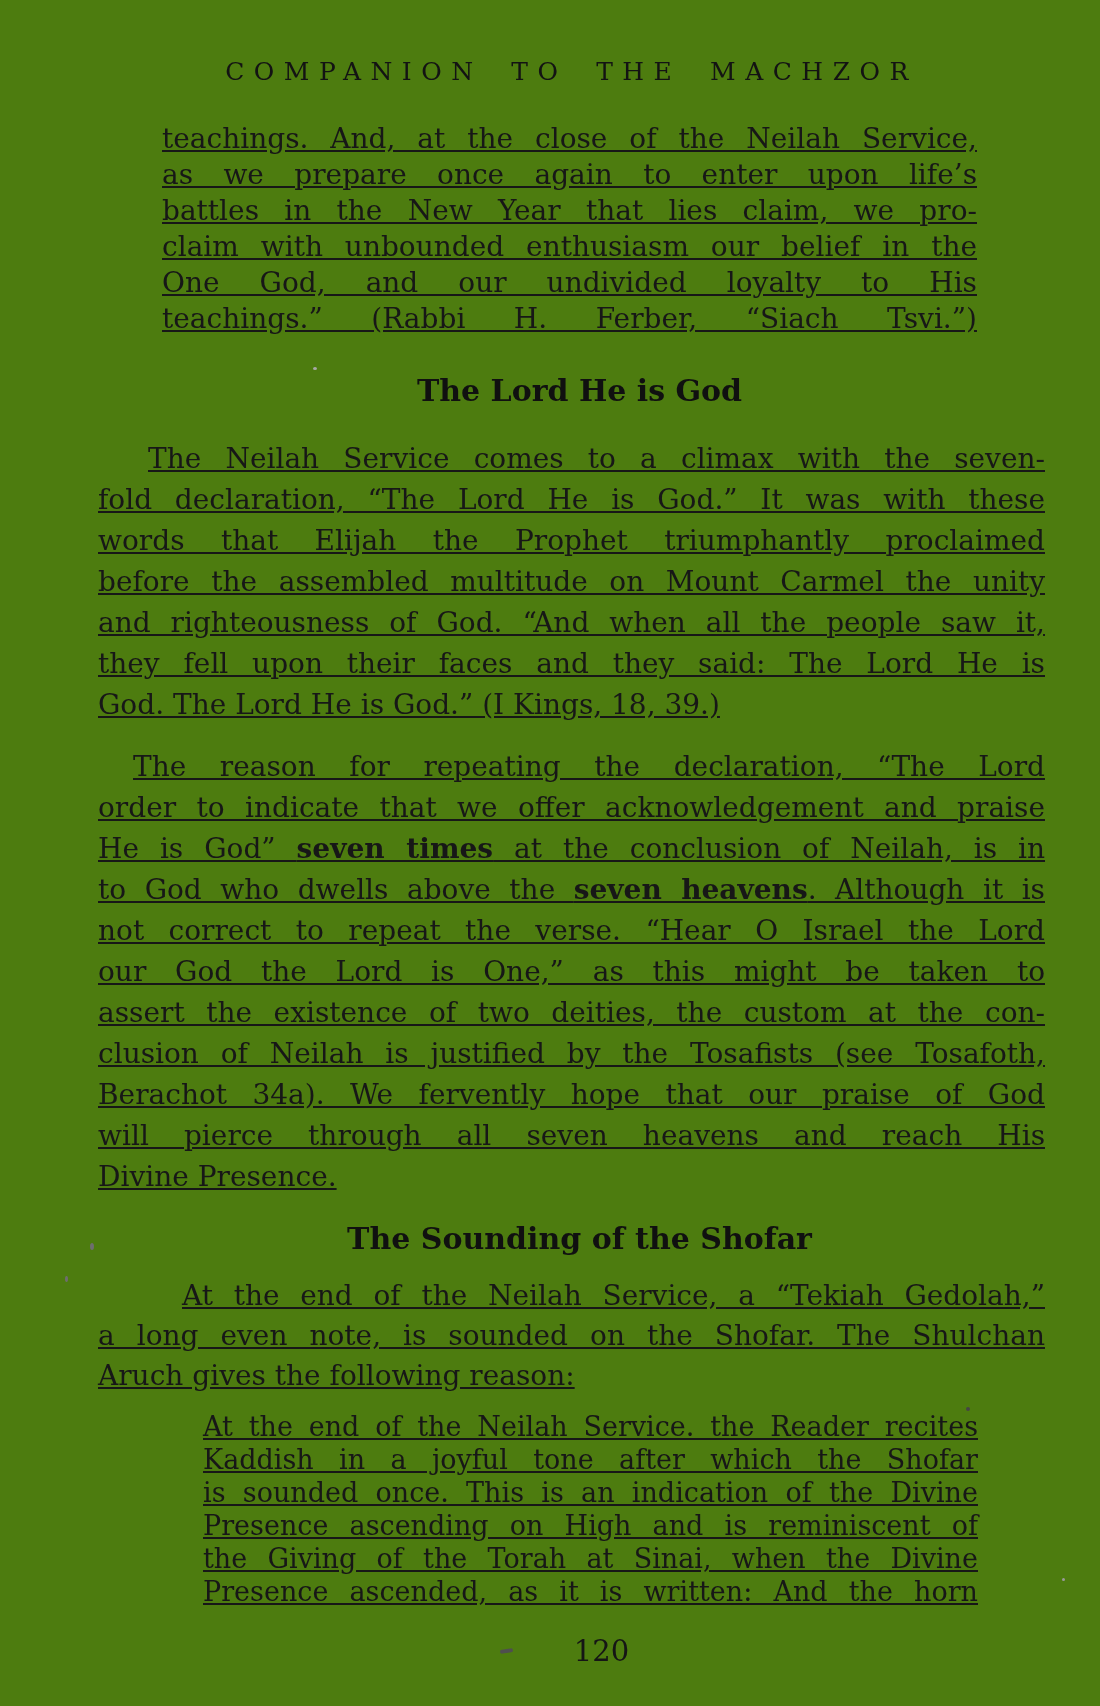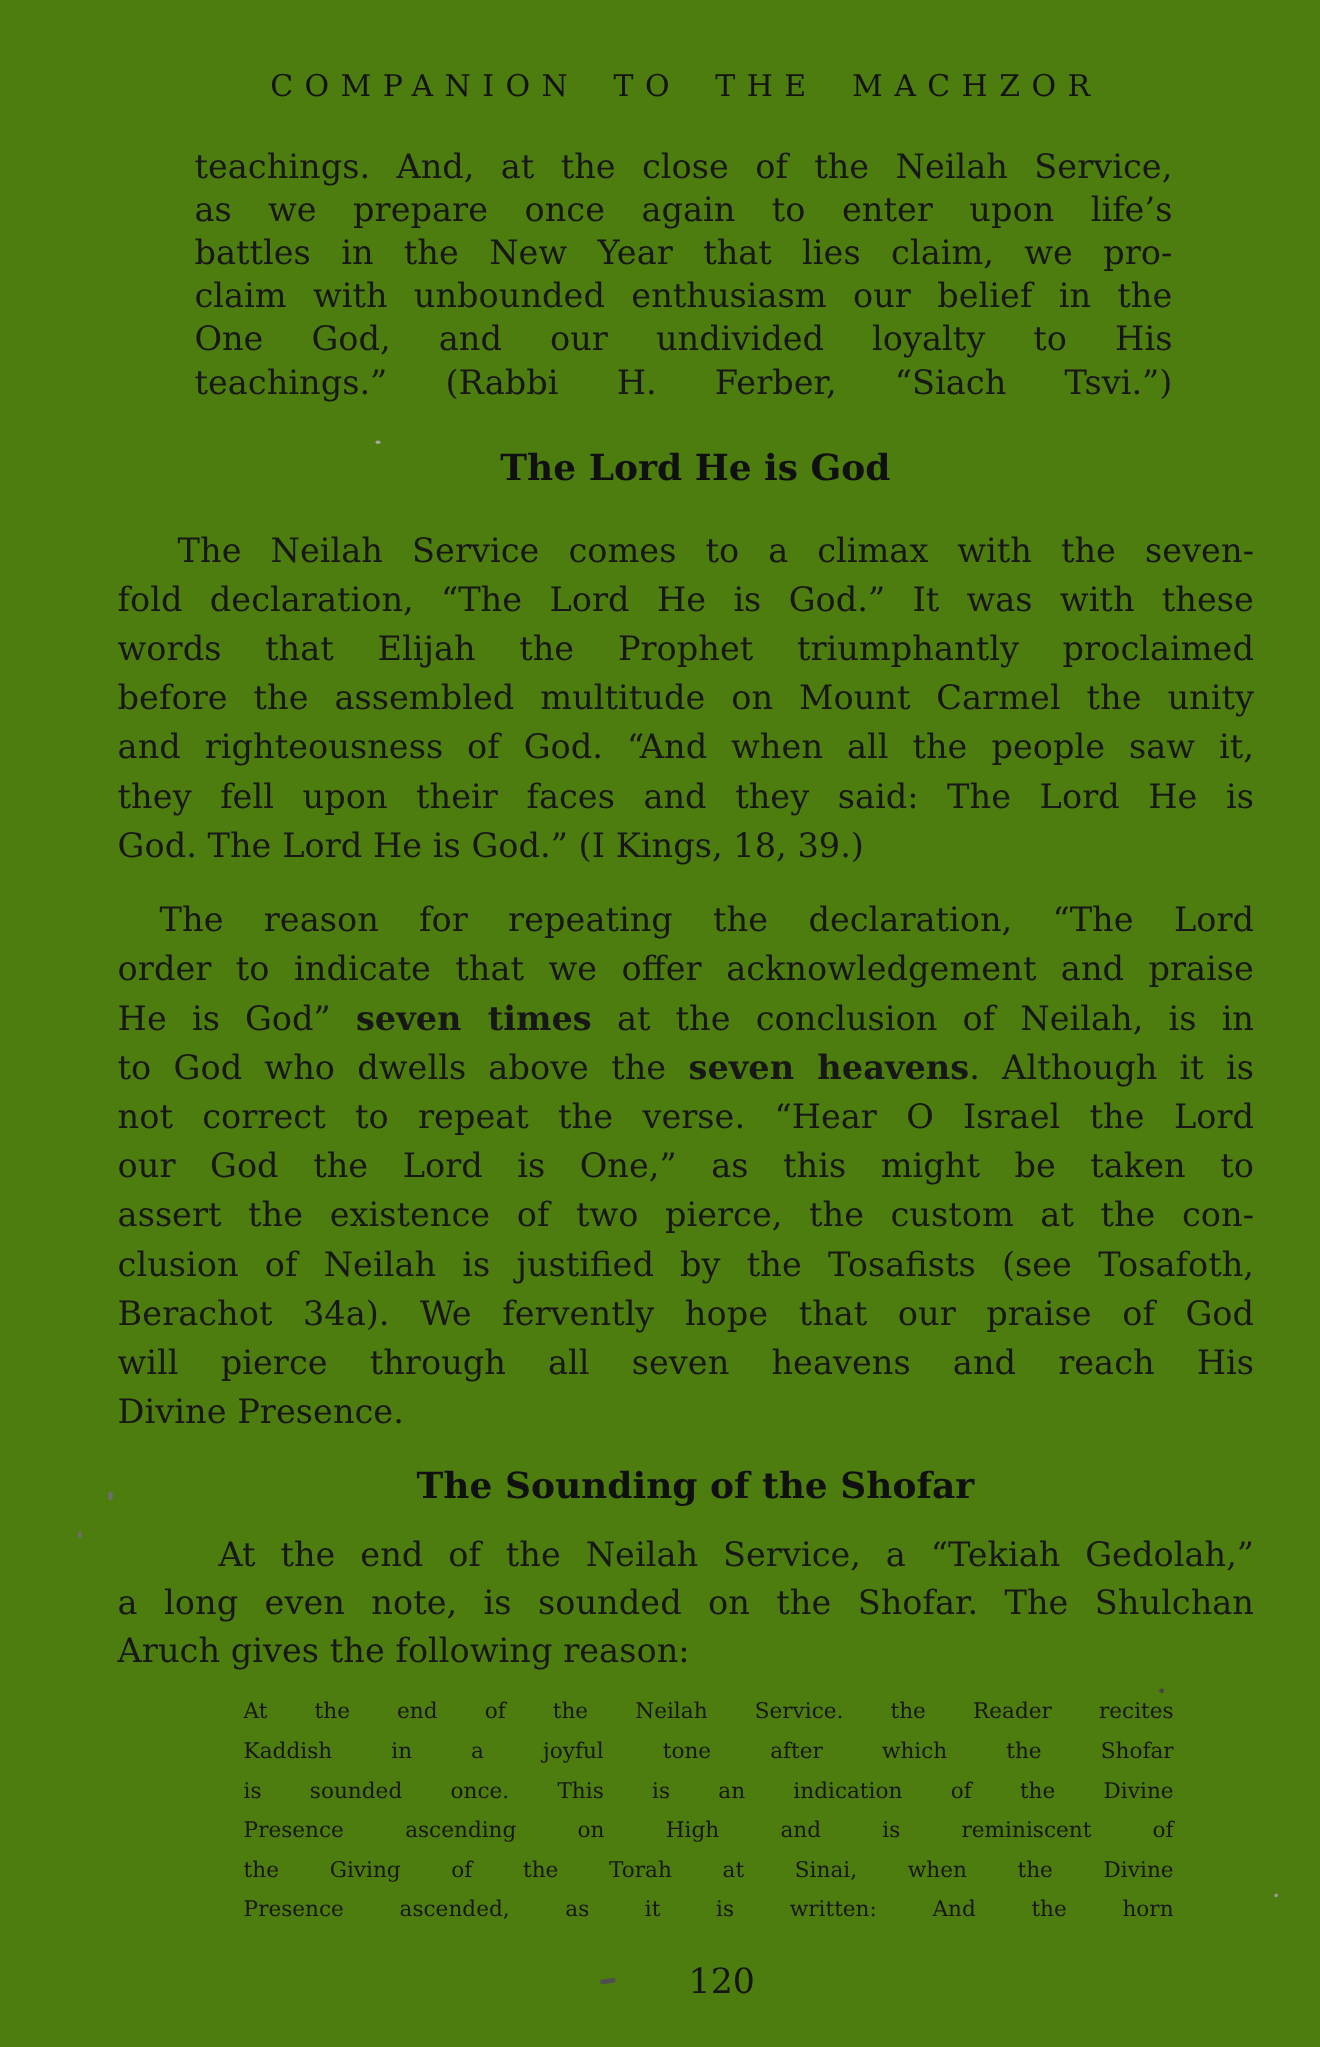--- a/index.html
+++ b/index.html
@@ -13,24 +13,24 @@
   }
   .block{position:absolute;}
   .intro{top:121px;left:162px;width:815px;font-size:28px;line-height:36px;}
   .heading{position:absolute;left:106px;width:947px;text-align:center;margin:0;
     font-weight:bold;font-size:30px;color:#101010;}
   .heading-lord{top:373px;}
   .heading-shofar{top:1221px;}
   .para-climax{top:438px;left:98px;width:947px;font-size:28px;line-height:41px;}
   .para-reason{top:746px;left:98px;width:947px;font-size:28px;line-height:41px;}
   .para-tekiah{top:1276px;left:98px;width:947px;font-size:28px;line-height:40px;}
-  .quote{top:1410px;left:203px;width:775px;font-size:18px;line-height:33px;}
+  .quote{top:1410px;left:203px;width:775px;font-size:27px;line-height:33px;}
   .footer{position:absolute;top:1634px;left:98px;width:947px;text-align:center;font-size:29px;color:#151515;}
   .page-number{position:relative;left:24px;margin-left:12px;}
-  .line{text-align:justify;}
+  .line{text-align:justify;text-decoration:underline;}
   .line.j{text-align-last:justify;}
   .b{font-weight:bold;}
   .speck{position:absolute;background:#6e6e6e;border-radius:50%;}
   .speck.dash{border-radius:2px;transform:rotate(-8deg);background:#4f4f4f;}
 </style>
 </head>
 <body>
 
 <div class="page">
 
@@ -59,21 +59,21 @@
       <div class="line"><span>God. The Lord He is God.” (I Kings, 18, 39.)</span></div>
     </section>
 
   <section class="block para-reason">
       <div class="line j" style="text-indent: 35px;"><span>The reason for repeating the declaration, “The Lord</span></div>
       <div class="line j"><span>order to indicate that we offer acknowledgement and praise</span></div>
       <div class="line j"><span>He is God” </span><span class="b">seven times</span><span> at the conclusion of Neilah, is in</span></div>
       <div class="line j"><span>to God who dwells above the </span><span class="b">seven heavens</span><span>. Although it is</span></div>
       <div class="line j"><span>not correct to repeat the verse. “Hear O Israel the Lord</span></div>
       <div class="line j"><span>our God the Lord is One,” as this might be taken to</span></div>
-      <div class="line j"><span>assert the existence of two pierce, the custom at the con-</span></div>
+      <div class="line j"><span>assert the existence of two deities, the custom at the con-</span></div>
       <div class="line j"><span>clusion of Neilah is justified by the Tosafists (see Tosafoth,</span></div>
       <div class="line j"><span>Berachot 34a). We fervently hope that our praise of God</span></div>
       <div class="line j"><span>will pierce through all seven heavens and reach His</span></div>
       <div class="line"><span>Divine Presence.</span></div>
     </section>
 
   <h2 class="heading heading-shofar">The Sounding of the Shofar</h2>
 
   <section class="block para-tekiah">
       <div class="line j" style="text-indent: 84px;"><span>At the end of the Neilah Service, a “Tekiah Gedolah,”</span></div>

